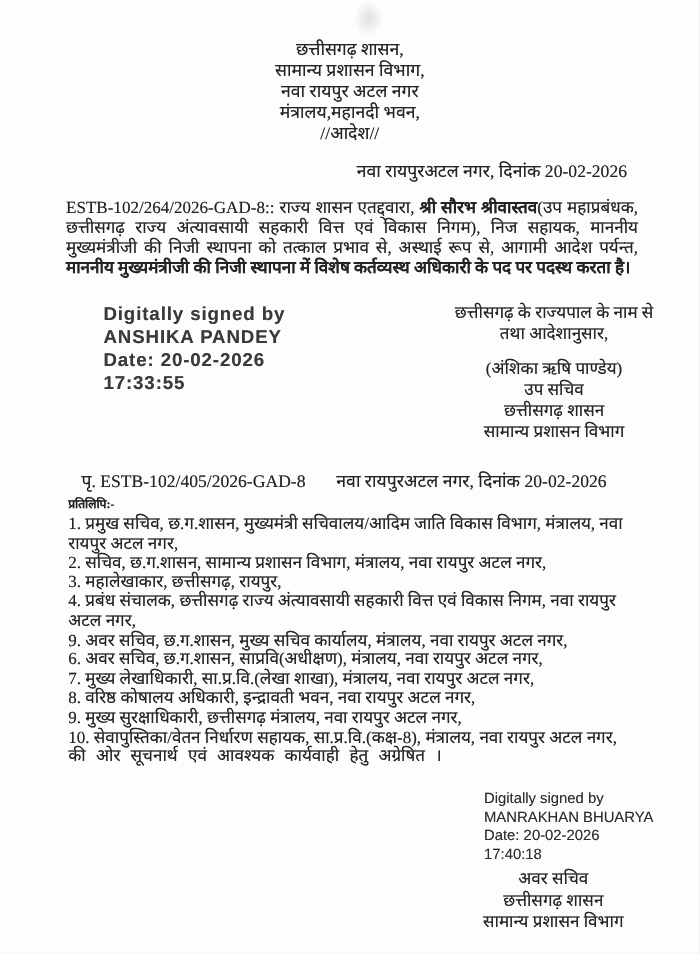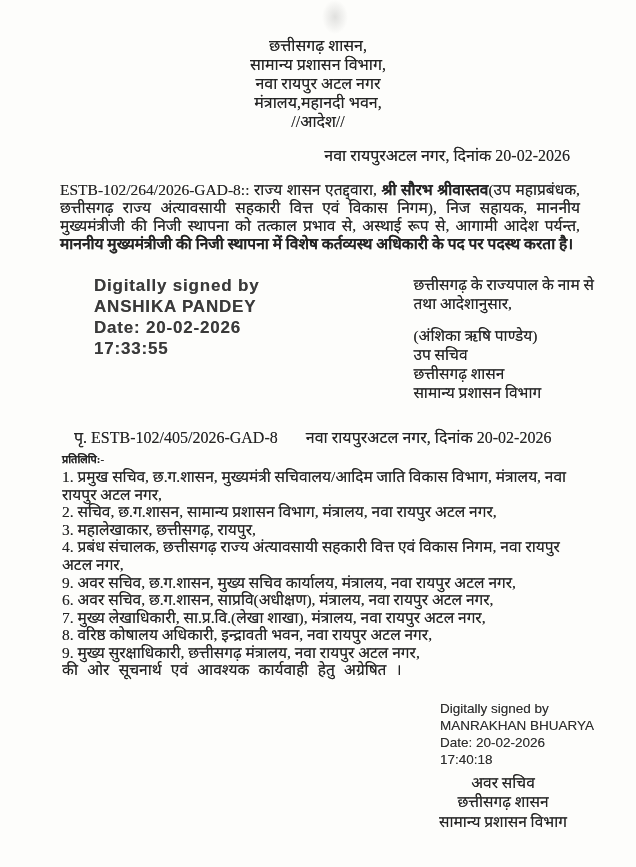--- a/index.html
+++ b/index.html
@@ -32,21 +32,21 @@
     margin-left:94px;
     font-family:"Liberation Sans", sans-serif;
     font-weight:600;
     font-size:17px;line-height:21px;
     letter-spacing:.8px;
     color:#3a3a3a;
     text-shadow:0 0 .6px rgba(60,60,60,.6);
   }
   .by-order{
     margin-left:auto;margin-right:42px;
-    font-size:15.5px;line-height:19px;
+    text-align:center;font-size:15.5px;line-height:19px;
   }
   .by-order .gap{height:13px;}
   .ref-line{
     margin:24px 0 0 74px;
     font-size:16px;
     display:flex;
   }
   .ref-line .pd{margin-left:28px;}
   .copy-label{margin:2px 0 0 62px;font-size:11px;line-height:18px;font-weight:bold;}
   .copy-item{margin:0 52px 0 62px;font-size:15.5px;line-height:17.6px;}
@@ -107,20 +107,21 @@
   <div>
     <p class="copy-item">1. प्रमुख सचिव, छ.ग.शासन, मुख्यमंत्री सचिवालय/आदिम जाति विकास विभाग, मंत्रालय, नवा रायपुर अटल नगर,</p>
     <p class="copy-item">2. सचिव, छ.ग.शासन, सामान्य प्रशासन विभाग, मंत्रालय, नवा रायपुर अटल नगर,</p>
     <p class="copy-item">3. महालेखाकार, छत्तीसगढ़, रायपुर,</p>
     <p class="copy-item">4. प्रबंध संचालक, छत्तीसगढ़ राज्य अंत्यावसायी सहकारी वित्त एवं विकास निगम, नवा रायपुर अटल नगर,</p>
     <p class="copy-item">9. अवर सचिव, छ.ग.शासन, मुख्य सचिव कार्यालय, मंत्रालय, नवा रायपुर अटल नगर,</p>
     <p class="copy-item">6. अवर सचिव, छ.ग.शासन, साप्रवि(अधीक्षण), मंत्रालय, नवा रायपुर अटल नगर,</p>
     <p class="copy-item">7. मुख्य लेखाधिकारी, सा.प्र.वि.(लेखा शाखा), मंत्रालय, नवा रायपुर अटल नगर,</p>
     <p class="copy-item">8. वरिष्ठ कोषालय अधिकारी, इन्द्रावती भवन, नवा रायपुर अटल नगर,</p>
     <p class="copy-item">9. मुख्य सुरक्षाधिकारी, छत्तीसगढ़ मंत्रालय, नवा रायपुर अटल नगर,</p>
+    <p class="copy-item">10. सेवापुस्तिका/वेतन निर्धारण सहायक, सा.प्र.वि.(कक्ष-8), मंत्रालय, नवा रायपुर अटल नगर,</p>
   </div>
 
   <div class="forward-note">की ओर सूचनार्थ एवं आवश्यक कार्यवाही हेतु अग्रेषित ।</div>
 
   <div class="bottom-sig">
     <div class="digital-sig-m">
       <div>Digitally signed by</div>
       <div>MANRAKHAN BHUARYA</div>
       <div>Date: 20-02-2026</div>
       <div>17:40:18</div>

